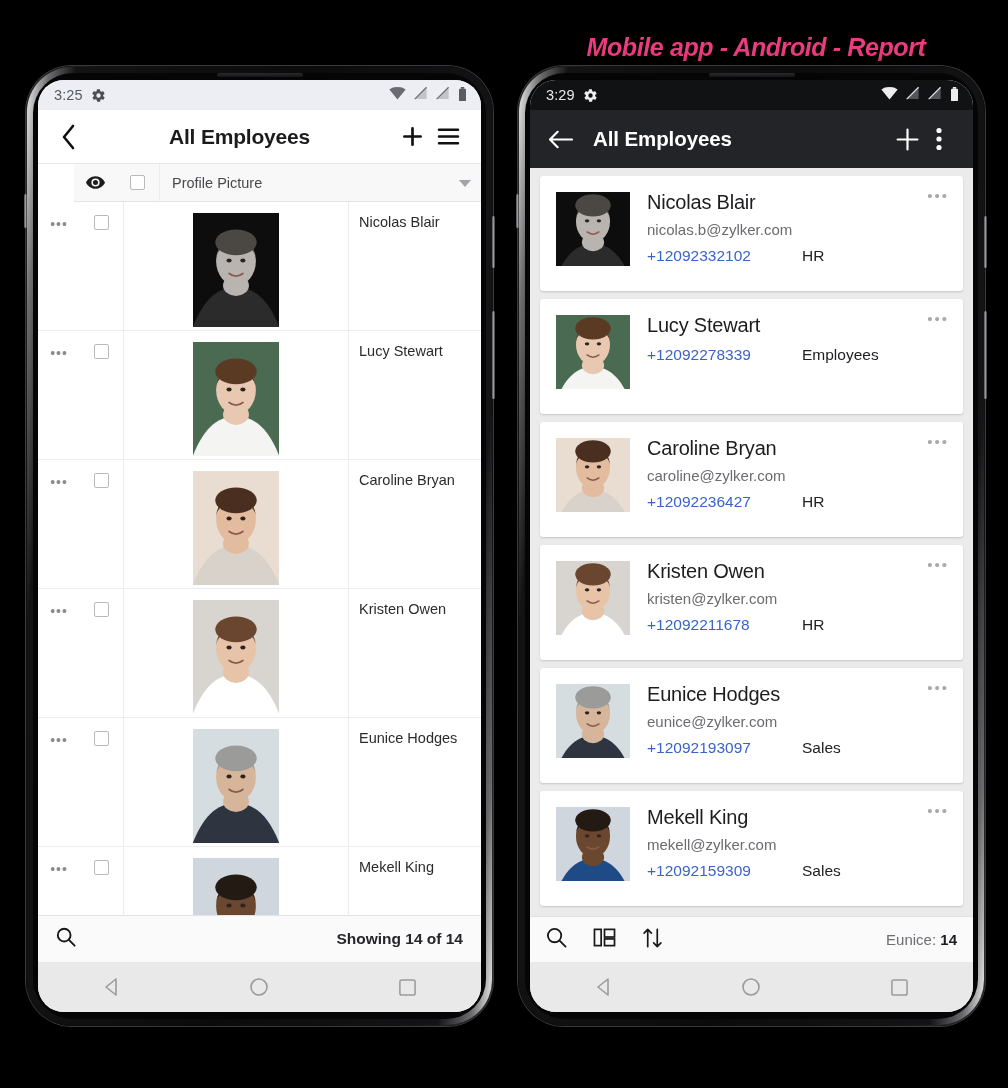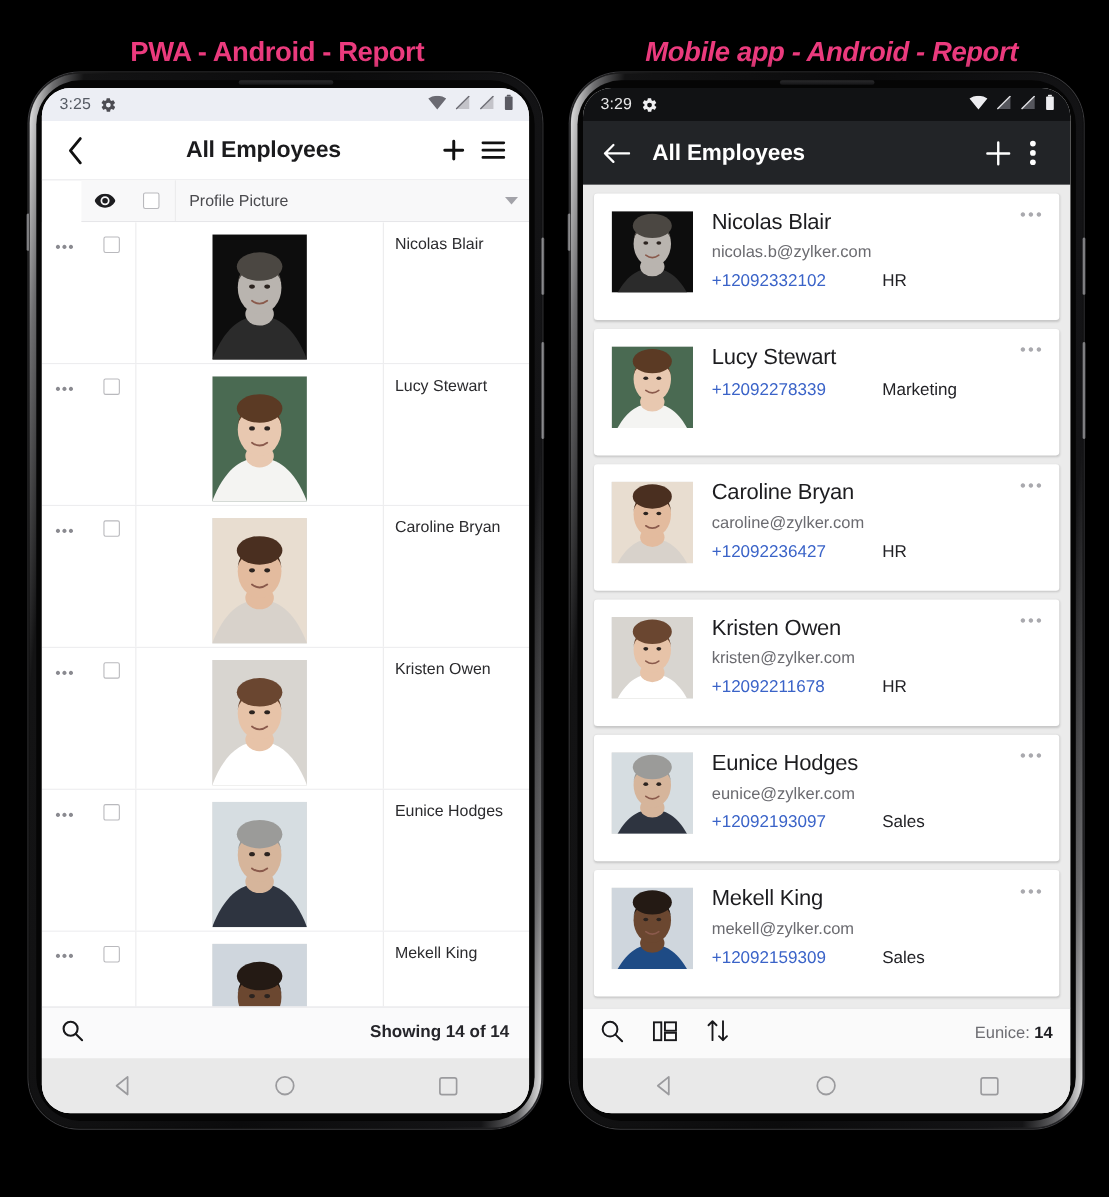--- a/index.html
+++ b/index.html
@@ -201,21 +201,20 @@
     display:flex; align-items:center; justify-content:space-around;
     background:#e9e9e9;
   }
   .navbar .nb { width:70px; display:flex; align-items:center; justify-content:center; cursor:pointer; }
 </style>
 </head>
 <body>
 
 <div class="stage">
 
-  <div class="caption" id="cap-left" style="color: rgb(236, 59, 126);">PWA - Android - Report</div>
   <div class="caption" id="cap-right" style="color: rgb(236, 59, 126); font-style: italic;">Mobile app - Android - Report</div>
 
   <div class="phone" id="phone-left">
     <div class="side-btn" style="left:-2px; top:128px; width:3px; height:34px;"></div>
     <div class="side-btn" style="right:-2px; top:150px; width:3px; height:52px;"></div>
     <div class="side-btn" style="right:-2px; top:245px; width:3px; height:88px;"></div>
     <div class="earpiece"></div>
 
     <div class="screen">
 
@@ -575,21 +574,21 @@
     <ellipse cx="50" cy="34" rx="24" ry="15" fill="#5b3a24"></ellipse>
     <ellipse cx="42" cy="55" rx="3" ry="2.2" fill="#2c2420"></ellipse>
     <ellipse cx="58" cy="55" rx="3" ry="2.2" fill="#2c2420"></ellipse>
     <path d="M42 70 Q50 76 58 70" stroke="#8a5a4c" stroke-width="2" fill="none" stroke-linecap="round"></path>
   </svg>
               </span>
     <span class="info">
       <div class="nname">Lucy Stewart</div>
       <div class="nrow3">
         <span class="nphone">+12092278339</span>
-        <span class="ndept">Marketing</span>
+        <span class="ndept">Employees</span>
       </div>
     </span>
     <span class="dots">•••</span>
             </div>
             <div class="ncard">
     <span class="avatar">
                 <svg viewBox="0 0 100 132" preserveAspectRatio="xMidYMid slice">
     <rect width="100" height="132" fill="#e8ddd0"></rect>
     <path d="M0 132 C14 96 32 86 50 86 C68 86 86 96 100 132 Z" fill="#d8d2cb"></path>
     <ellipse cx="50" cy="84" rx="15" ry="12" fill="#e3bb9e"></ellipse>

